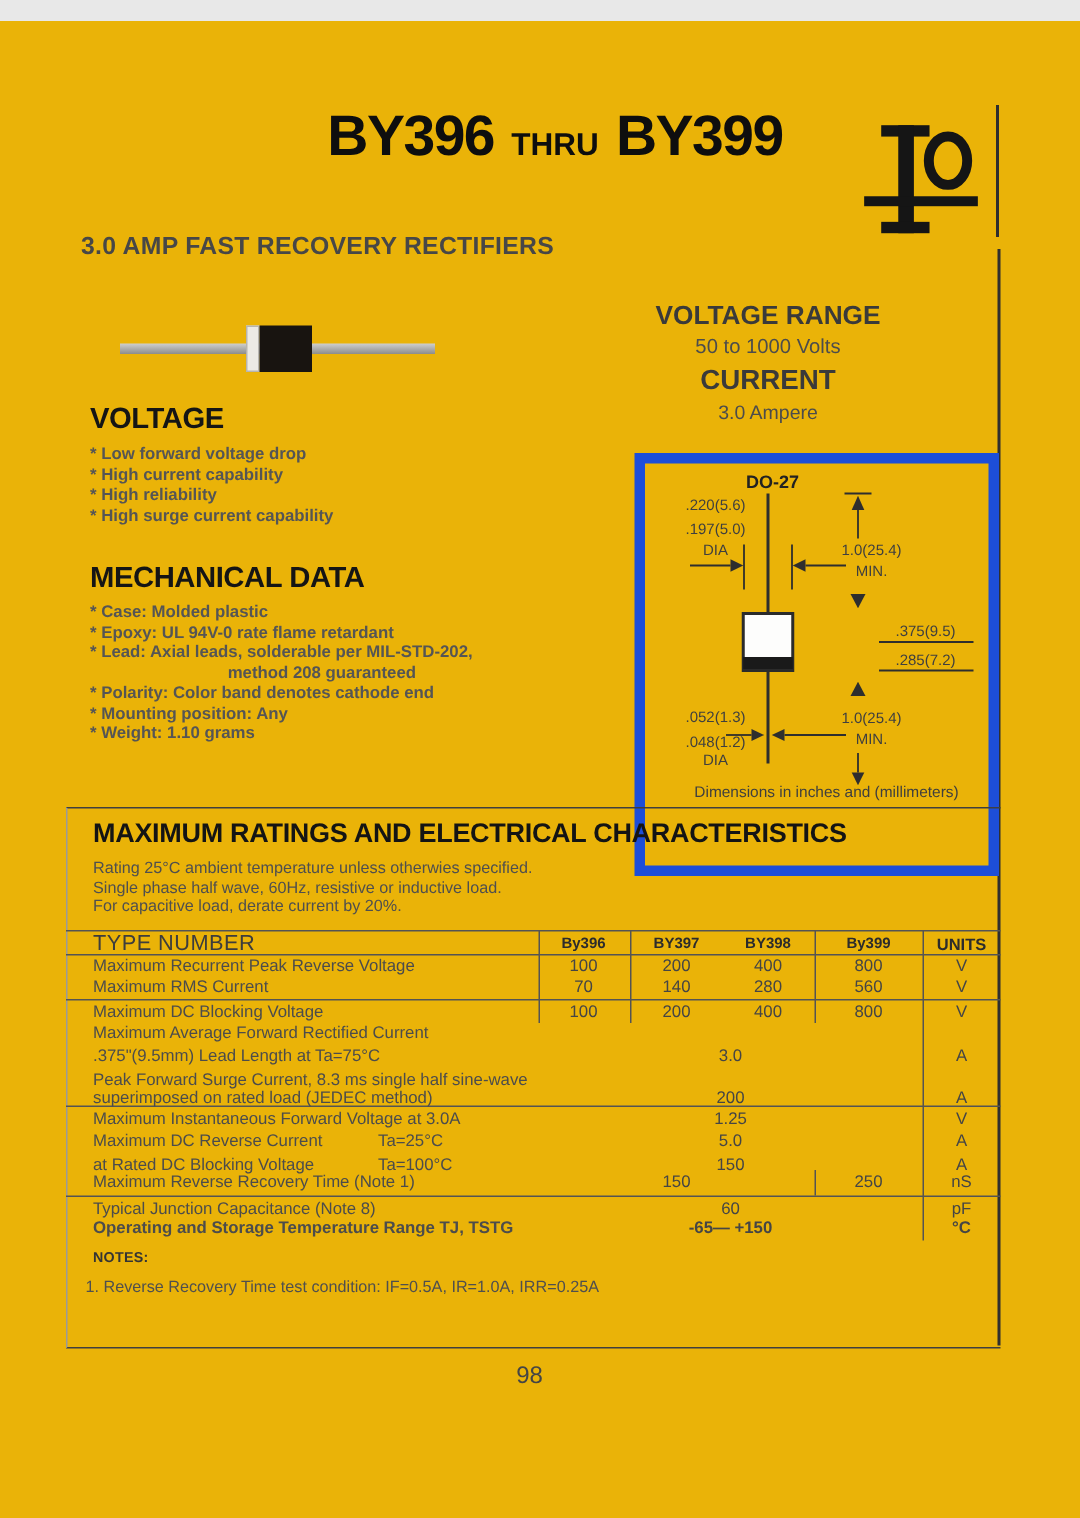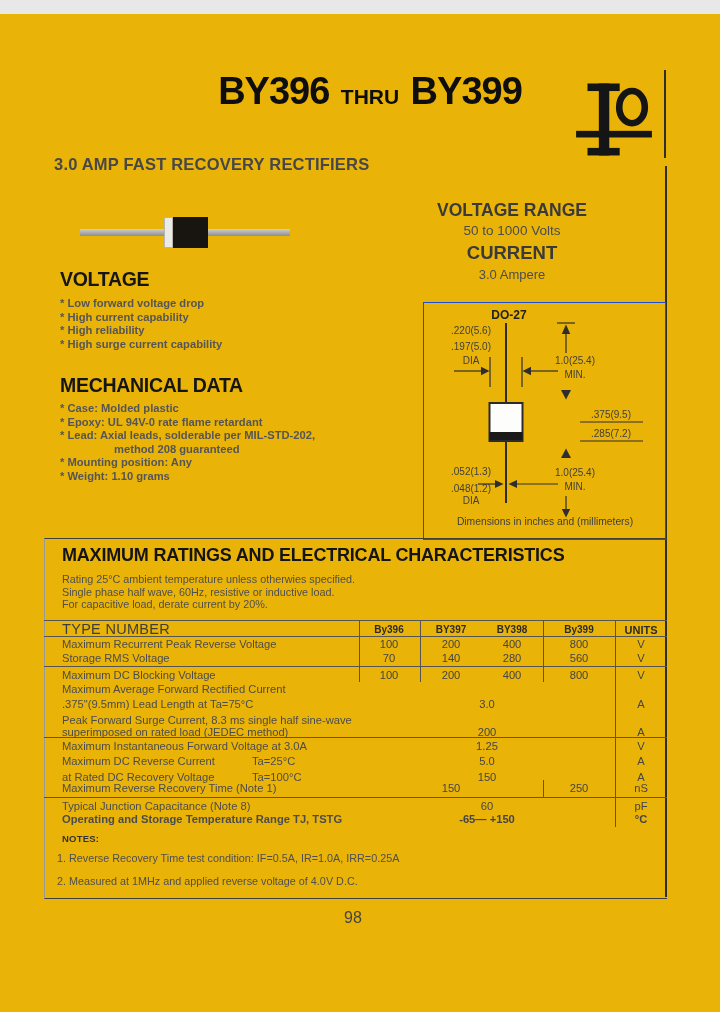--- a/index.html
+++ b/index.html
@@ -25,24 +25,24 @@
 
   
   .vrblock{left:392px;top:185px;width:240px;text-align:center;}
   .vr1{font-size:17.5px;font-weight:600;color:#3a3a3a;line-height:22px;}
   .vr2{font-size:13.5px;color:#4c4c4c;line-height:19px;}
   .vr3{font-size:18.5px;font-weight:600;color:#3a3a3a;line-height:25px;}
   .vr4{font-size:13px;color:#4c4c4c;line-height:20px;}
 
   .h1{font-size:19.5px;font-weight:bold;color:#151515;letter-spacing:-.3px;}
   .list{font-size:11.2px;line-height:13.5px;color:#555;font-weight:bold;}
-  .list .indent{padding-left:54px;}
-
-  
-  .do27{left:423px;top:288px;width:243px;height:238px;border:1px solid #1d4ed8;box-sizing:border-box;}
+  .list .indent{padding-left:54px;text-align:center;}
+
+  
+  .do27{left:423px;top:288px;width:243px;height:282px;border:7px solid #1d4ed8;box-sizing:border-box;}
   .do27 svg text{fill:#3f3f3f;font-size:10px;font-family:"Liberation Sans","DejaVu Sans",sans-serif;}
   .do27 svg .cap{font-size:10.3px;}
   .do27 svg .pkg{font-size:12px;font-weight:bold;fill:#222;}
   .do27 svg line{stroke:#2e2e2e;stroke-width:1.2;}
   .do27 svg .thick{stroke-width:2;}
   .do27 svg polygon{fill:#2e2e2e;}
 
   
   .ratbox{left:44px;top:524px;width:622px;height:359px;border-top:1px solid #3f3f3f;
           border-bottom:1px solid #3f3f3f;border-left:1px solid #9a9a9a;}
@@ -111,20 +111,21 @@
     <div>* High reliability</div>
     <div>* High surge current capability</div>
   </div>
 
   <div class="abs h1" style="left:60px;top:360px;">MECHANICAL DATA</div>
   <div class="abs list" style="left:60px;top:388px;">
     <div>* Case: Molded plastic</div>
     <div>* Epoxy: UL 94V-0 rate flame retardant</div>
     <div>* Lead: Axial leads, solderable per MIL-STD-202,</div>
     <div class="indent">method 208 guaranteed</div>
+    <div>* Polarity: Color band denotes cathode end</div>
     <div>* Mounting position: Any</div>
     <div>* Weight: 1.10 grams</div>
   </div>
 
   <div class="abs do27">
     <svg width="241" height="229" viewBox="0 0 241 229">
       <text x="85" y="16" text-anchor="middle" class="pkg">DO-27</text>
       <line x1="82" y1="20" x2="82" y2="200" class="thick"></line>
       <rect x="65.5" y="100" width="33" height="38" fill="#fdfdfc" stroke="#2b2b2b" stroke-width="2"></rect>
       <rect x="65.5" y="129" width="33" height="8" fill="#1a1a1a"></rect>
@@ -199,21 +200,21 @@
 
   <div class="abs trow" style="top:624px;">
     <span class="lab">Maximum Recurrent Peak Reverse Voltage</span>
     <span class="v vc1">100</span>
     <span class="v vc2">200</span>
     <span class="v vc3">400</span>
     <span class="v vc4">800</span>
     <span class="v vunit">V</span>
   </div>
   <div class="abs trow" style="top:638px;">
-    <span class="lab">Storage RMS Voltage</span>
+    <span class="lab">Maximum RMS Current</span>
     <span class="v vc1">70</span>
     <span class="v vc2">140</span>
     <span class="v vc3">280</span>
     <span class="v vc4">560</span>
     <span class="v vunit">V</span>
   </div>
   <div class="abs trow" style="top:655px;padding-left:10px;">
     <span class="lab">Maximum DC Blocking Voltage</span>
     <span class="v vc1">100</span>
     <span class="v vc2">200</span>
@@ -242,21 +243,21 @@
     <span class="v vspan">1.25</span>
     <span class="v vunit">V</span>
   </div>
   <div class="abs trow" style="top:741px;">
     <span class="lab">Maximum DC Reverse Current</span>
     <span class="cond">Ta=25°C</span>
     <span class="v vspan">5.0</span>
     <span class="v vunit">A</span>
   </div>
   <div class="abs trow" style="top:757px;">
-    <span class="lab">at Rated DC Recovery Voltage</span>
+    <span class="lab">at Rated DC Blocking Voltage</span>
     <span class="cond">Ta=100°C</span>
     <span class="v vspan">150</span>
     <span class="v vunit">A</span>
   </div>
   <div class="abs trow" style="top:768px;">
     <span class="lab">Maximum Reverse Recovery Time (Note 1)</span>
     <span class="v vc2">150</span>
     <span class="v vc4">250</span>
     <span class="v vunit">nS</span>
   </div>
@@ -266,17 +267,16 @@
     <span class="v vunit">pF</span>
   </div>
   <div class="abs trow" style="top:799px;font-weight:bold;">
     <span class="lab">Operating and Storage Temperature Range TJ, TSTG</span>
     <span class="v vspan">-65— +150</span>
     <span class="v vunit">°C</span>
   </div>
 
   <div class="abs notesh">NOTES:</div>
   <div class="abs noteln" style="top:838px;">1. Reverse Recovery Time test condition: IF=0.5A, IR=1.0A, IRR=0.25A</div>
-  <div class="abs noteln" style="top:861px;">2. Measured at 1MHz and applied reverse voltage of 4.0V D.C.</div>
 
   <div class="abs pagenum">98</div>
 
 </div>
 
 </body></html>

